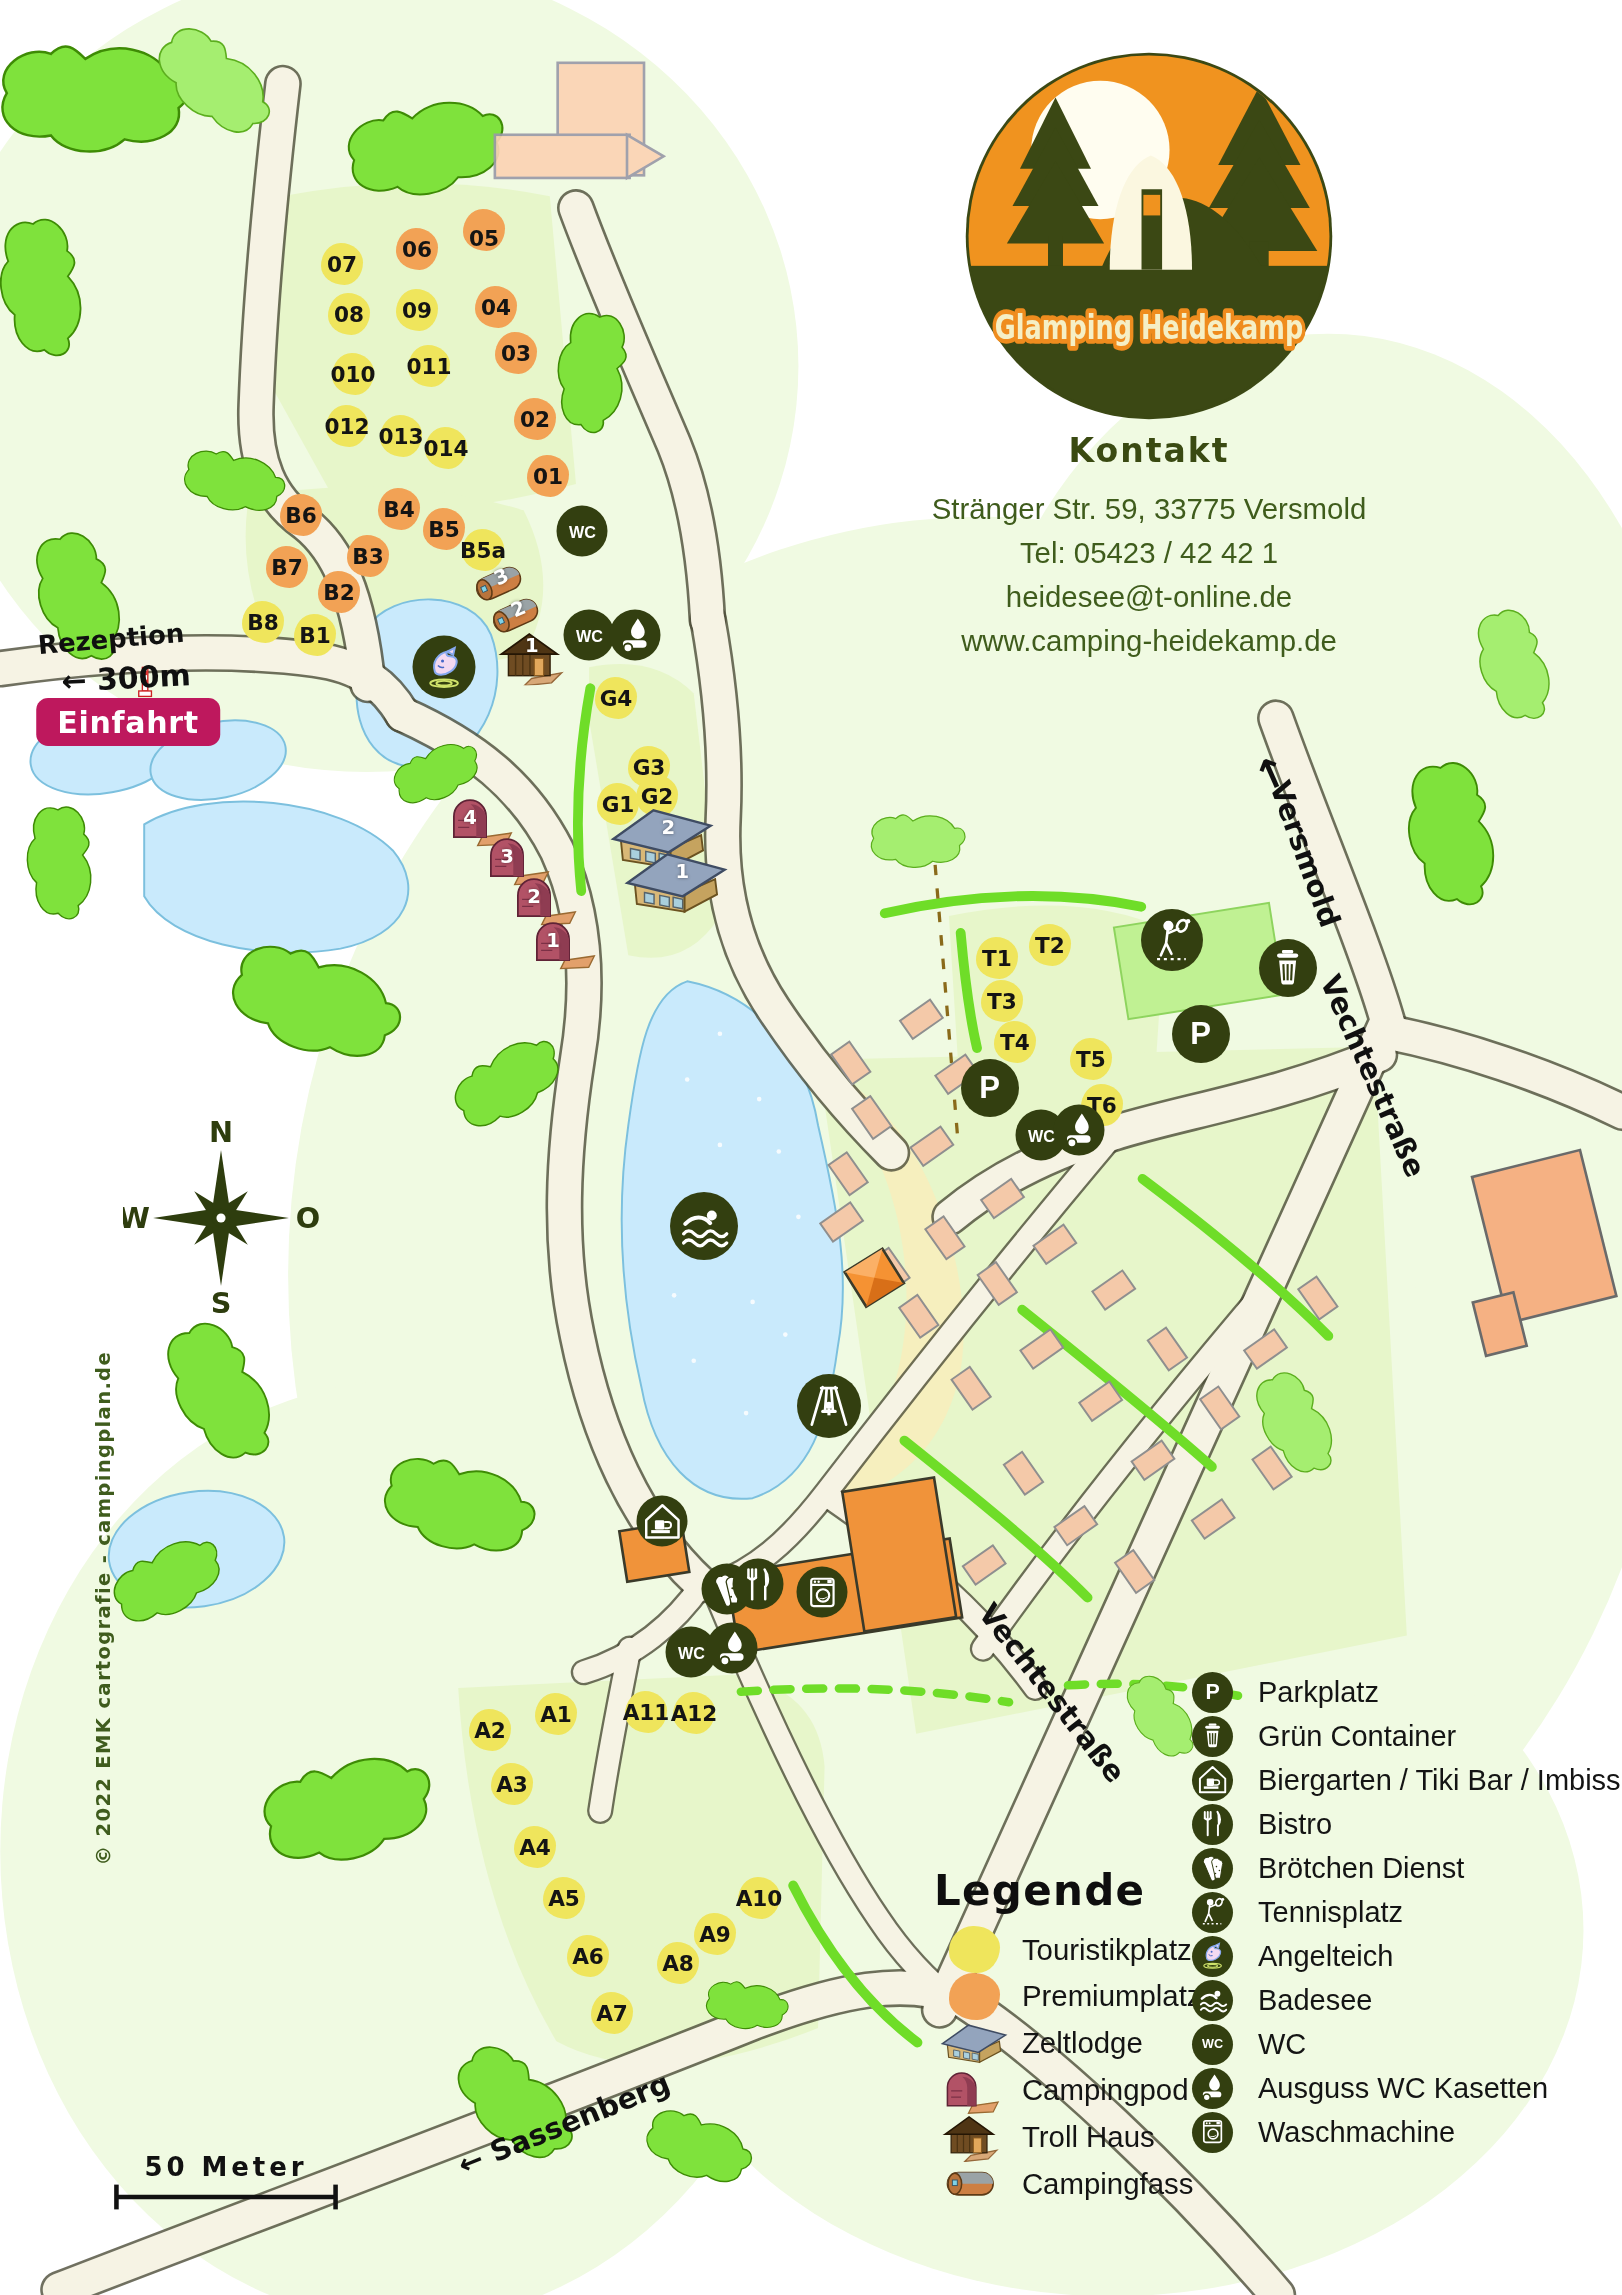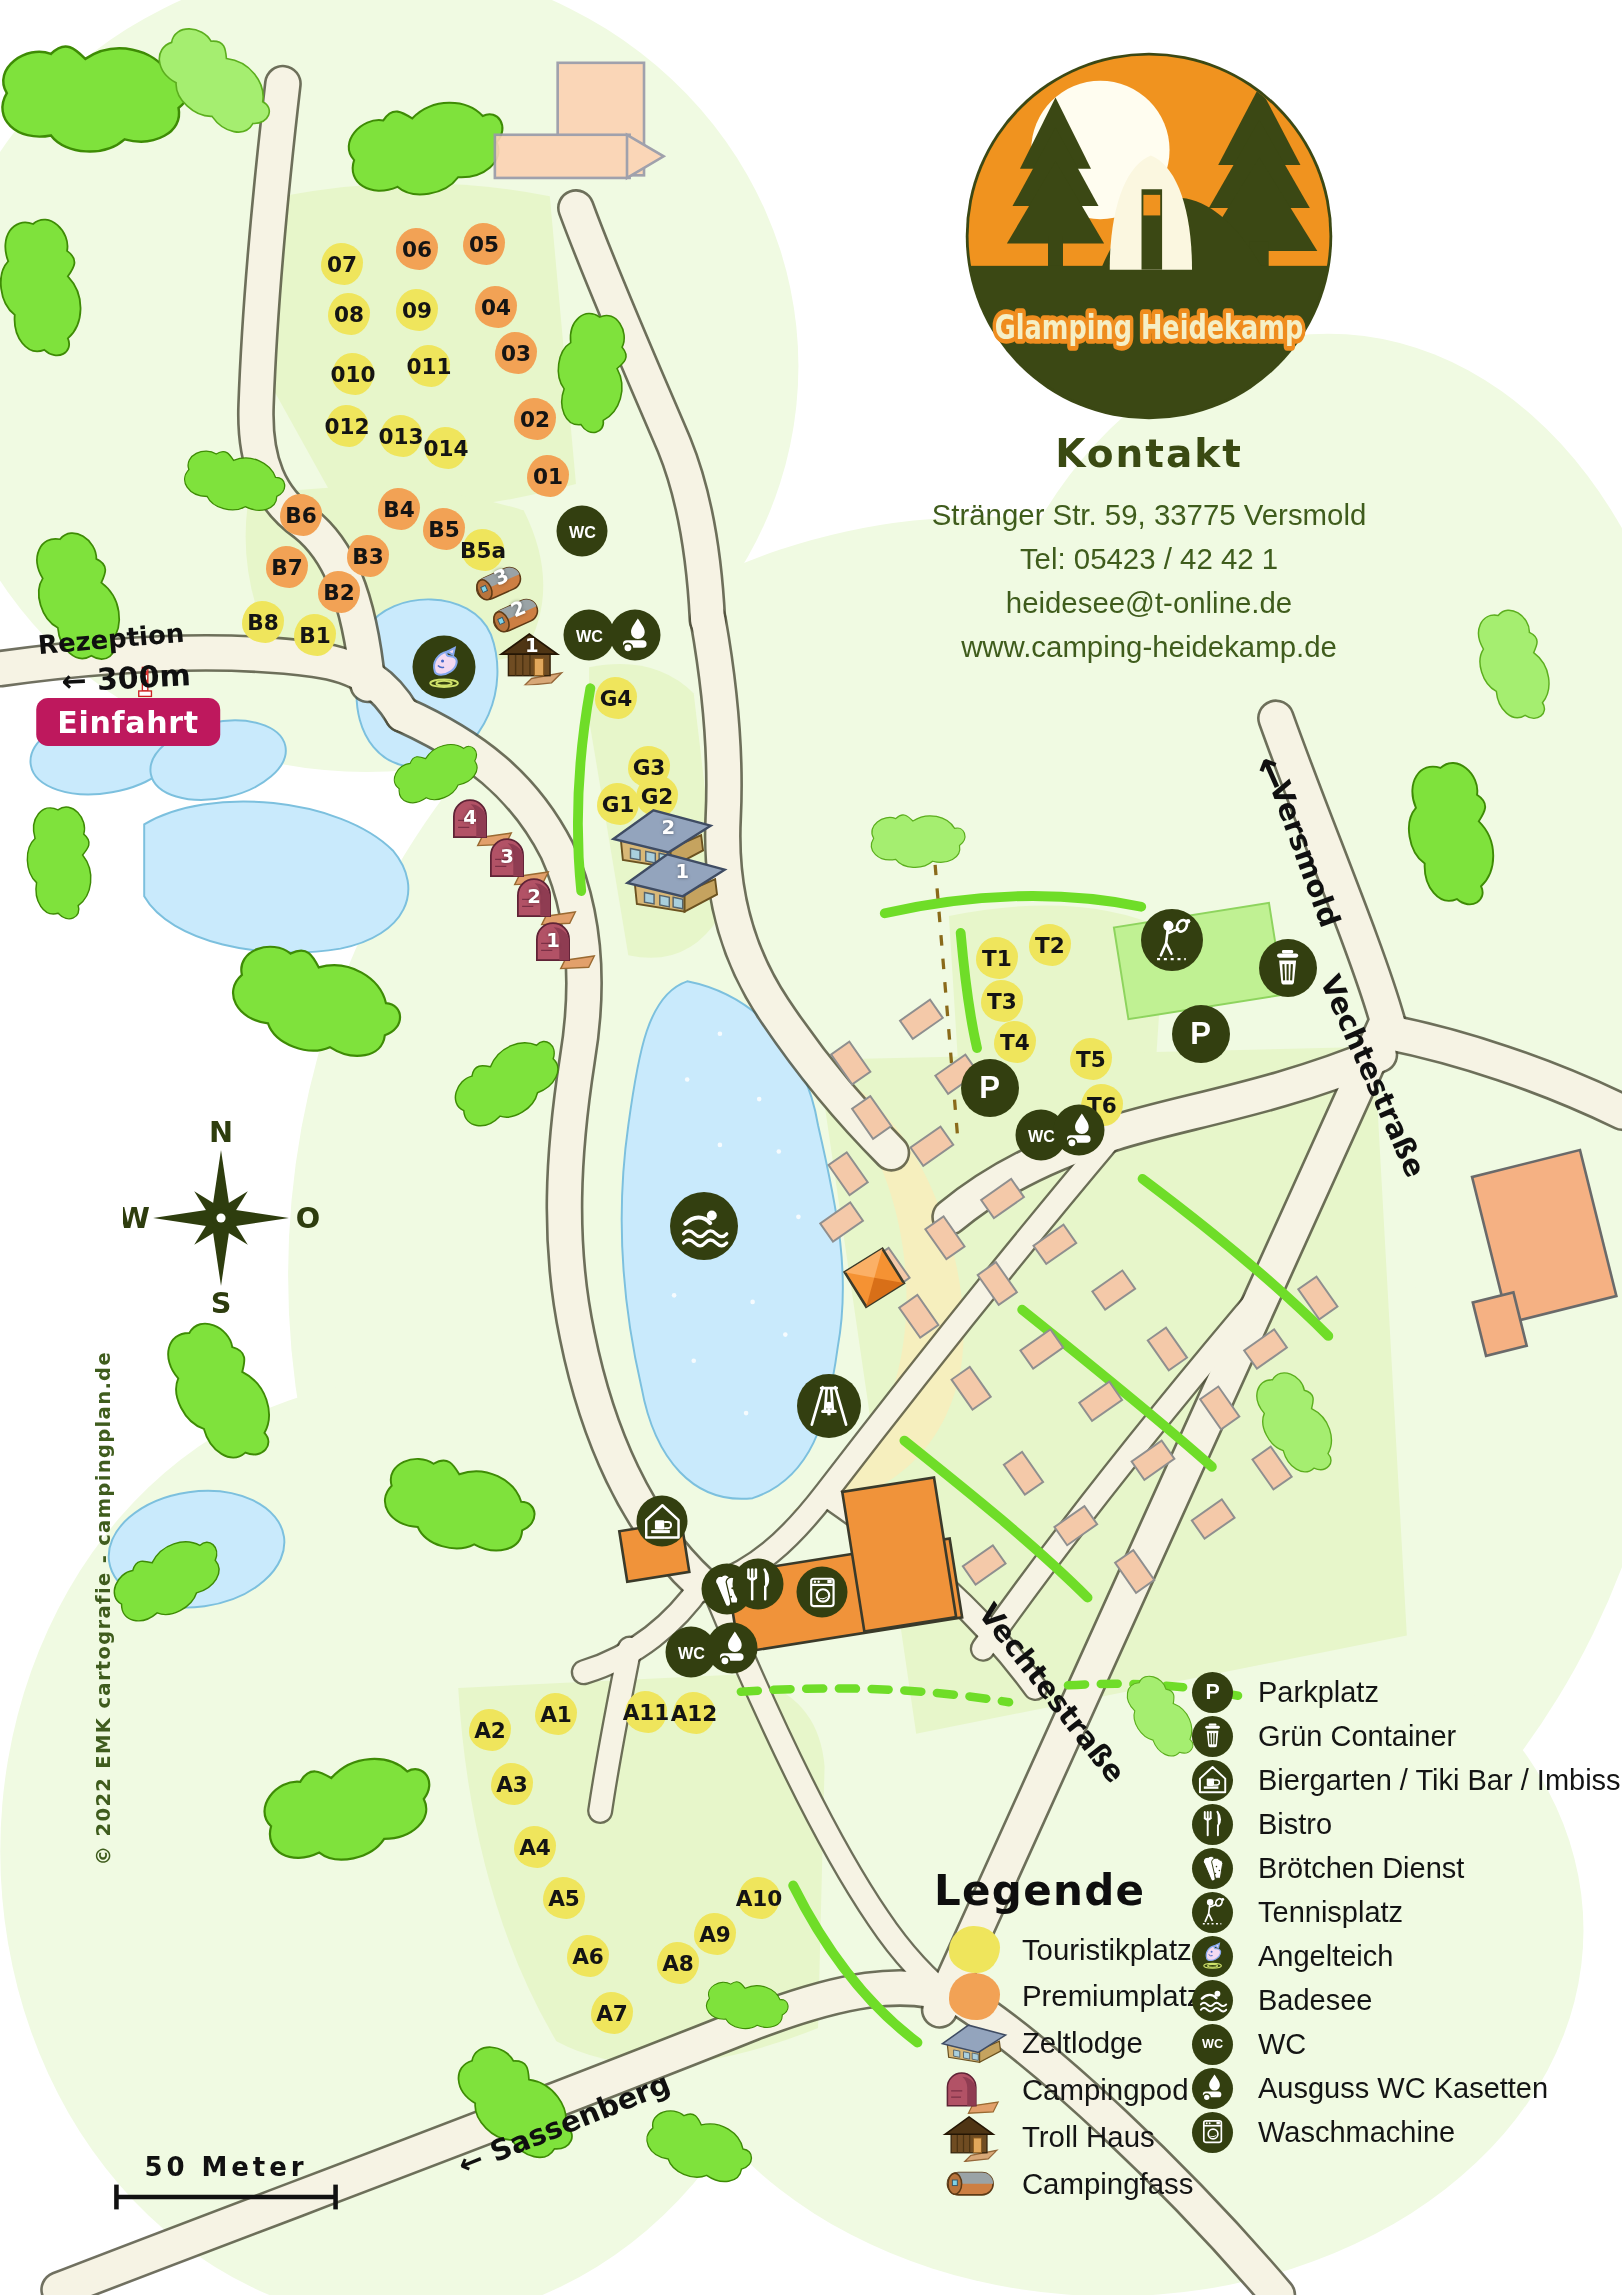--- a/index.html
+++ b/index.html
@@ -52,21 +52,21 @@
   .structure.campingpod .num{left:32%;top:46%;}
 
   .street-label{position:absolute;transform:translate(-50%,-50%);font-weight:bold;color:#101010;white-space:nowrap;}
 
   #einfahrt-badge{position:absolute;left:128px;top:722px;transform:translate(-50%,-50%);
     background:#be185d;color:#fff;font-weight:bold;font-size:30px;padding:6.5px 21px;border-radius:11.8px;letter-spacing:0.7px;}
 
   #logo{position:absolute;left:1149px;top:236px;transform:translate(-50%,-50%);width:374px;height:374px;}
 
   #kontakt{position:absolute;left:1149px;top:431px;transform:translateX(-50%);text-align:center;}
-  #kontakt-heading{font-size:39px;margin:0 0 17px;color:#3a4a12;font-weight:bold;letter-spacing:2px;}
+  #kontakt-heading{font-size:33px;margin:0 0 17px;color:#3a4a12;font-weight:bold;letter-spacing:2px;}
   .kontakt-line{font-family:"Liberation Sans",sans-serif;font-size:29.4px;line-height:1.5;color:#3f5c1c;white-space:nowrap;}
 
   #legende{position:absolute;left:934px;top:1866px;}
   #legende-title{font-size:42px;margin:0 0 13px;color:#0e0e0e;font-weight:bold;letter-spacing:1.3px;}
   .leg-row{display:flex;align-items:center;height:43px;margin-bottom:3.9px;}
   .leg-swatch{width:80px;display:flex;justify-content:center;align-items:center;flex:0 0 auto;}
   .leg-swatch svg{width:68px;height:auto;}
   .leg-blob{width:51px;height:47px;border-radius:48% 52% 45% 55%/54% 46% 56% 44%;}
   .leg-blob.touristik{background:#efe55c;}
   .leg-blob.premium{background:#f2a255;}
@@ -327,21 +327,21 @@
     </g>
 
     <g transform="rotate(-32 1336 1953)">
       <rect x="1302" y="1922" width="68" height="62" fill="#f59233" stroke="#3a3a2a" stroke-width="4"></rect>
       <polygon points="1302,1922 1370,1922 1336,1953" fill="#fbb066"></polygon>
       <polygon points="1302,1984 1370,1984 1336,1953" fill="#d86f18"></polygon>
     </g>
   </svg>
 
   <div id="overlay">
-      <div class="pitch premium" style="left: 484px; top: 244px;">
+      <div class="pitch premium" style="left: 484px; top: 230px; align-items: flex-end;">
         <div class="pitch-label">05</div>
       </div>
       <div class="pitch premium" style="left: 417px; top: 249px;">
         <div class="pitch-label">06</div>
       </div>
       <div class="pitch touristik" style="left: 342px; top: 264px;">
         <div class="pitch-label">07</div>
       </div>
       <div class="pitch premium" style="left: 496px; top: 307px;">
         <div class="pitch-label">04</div>

